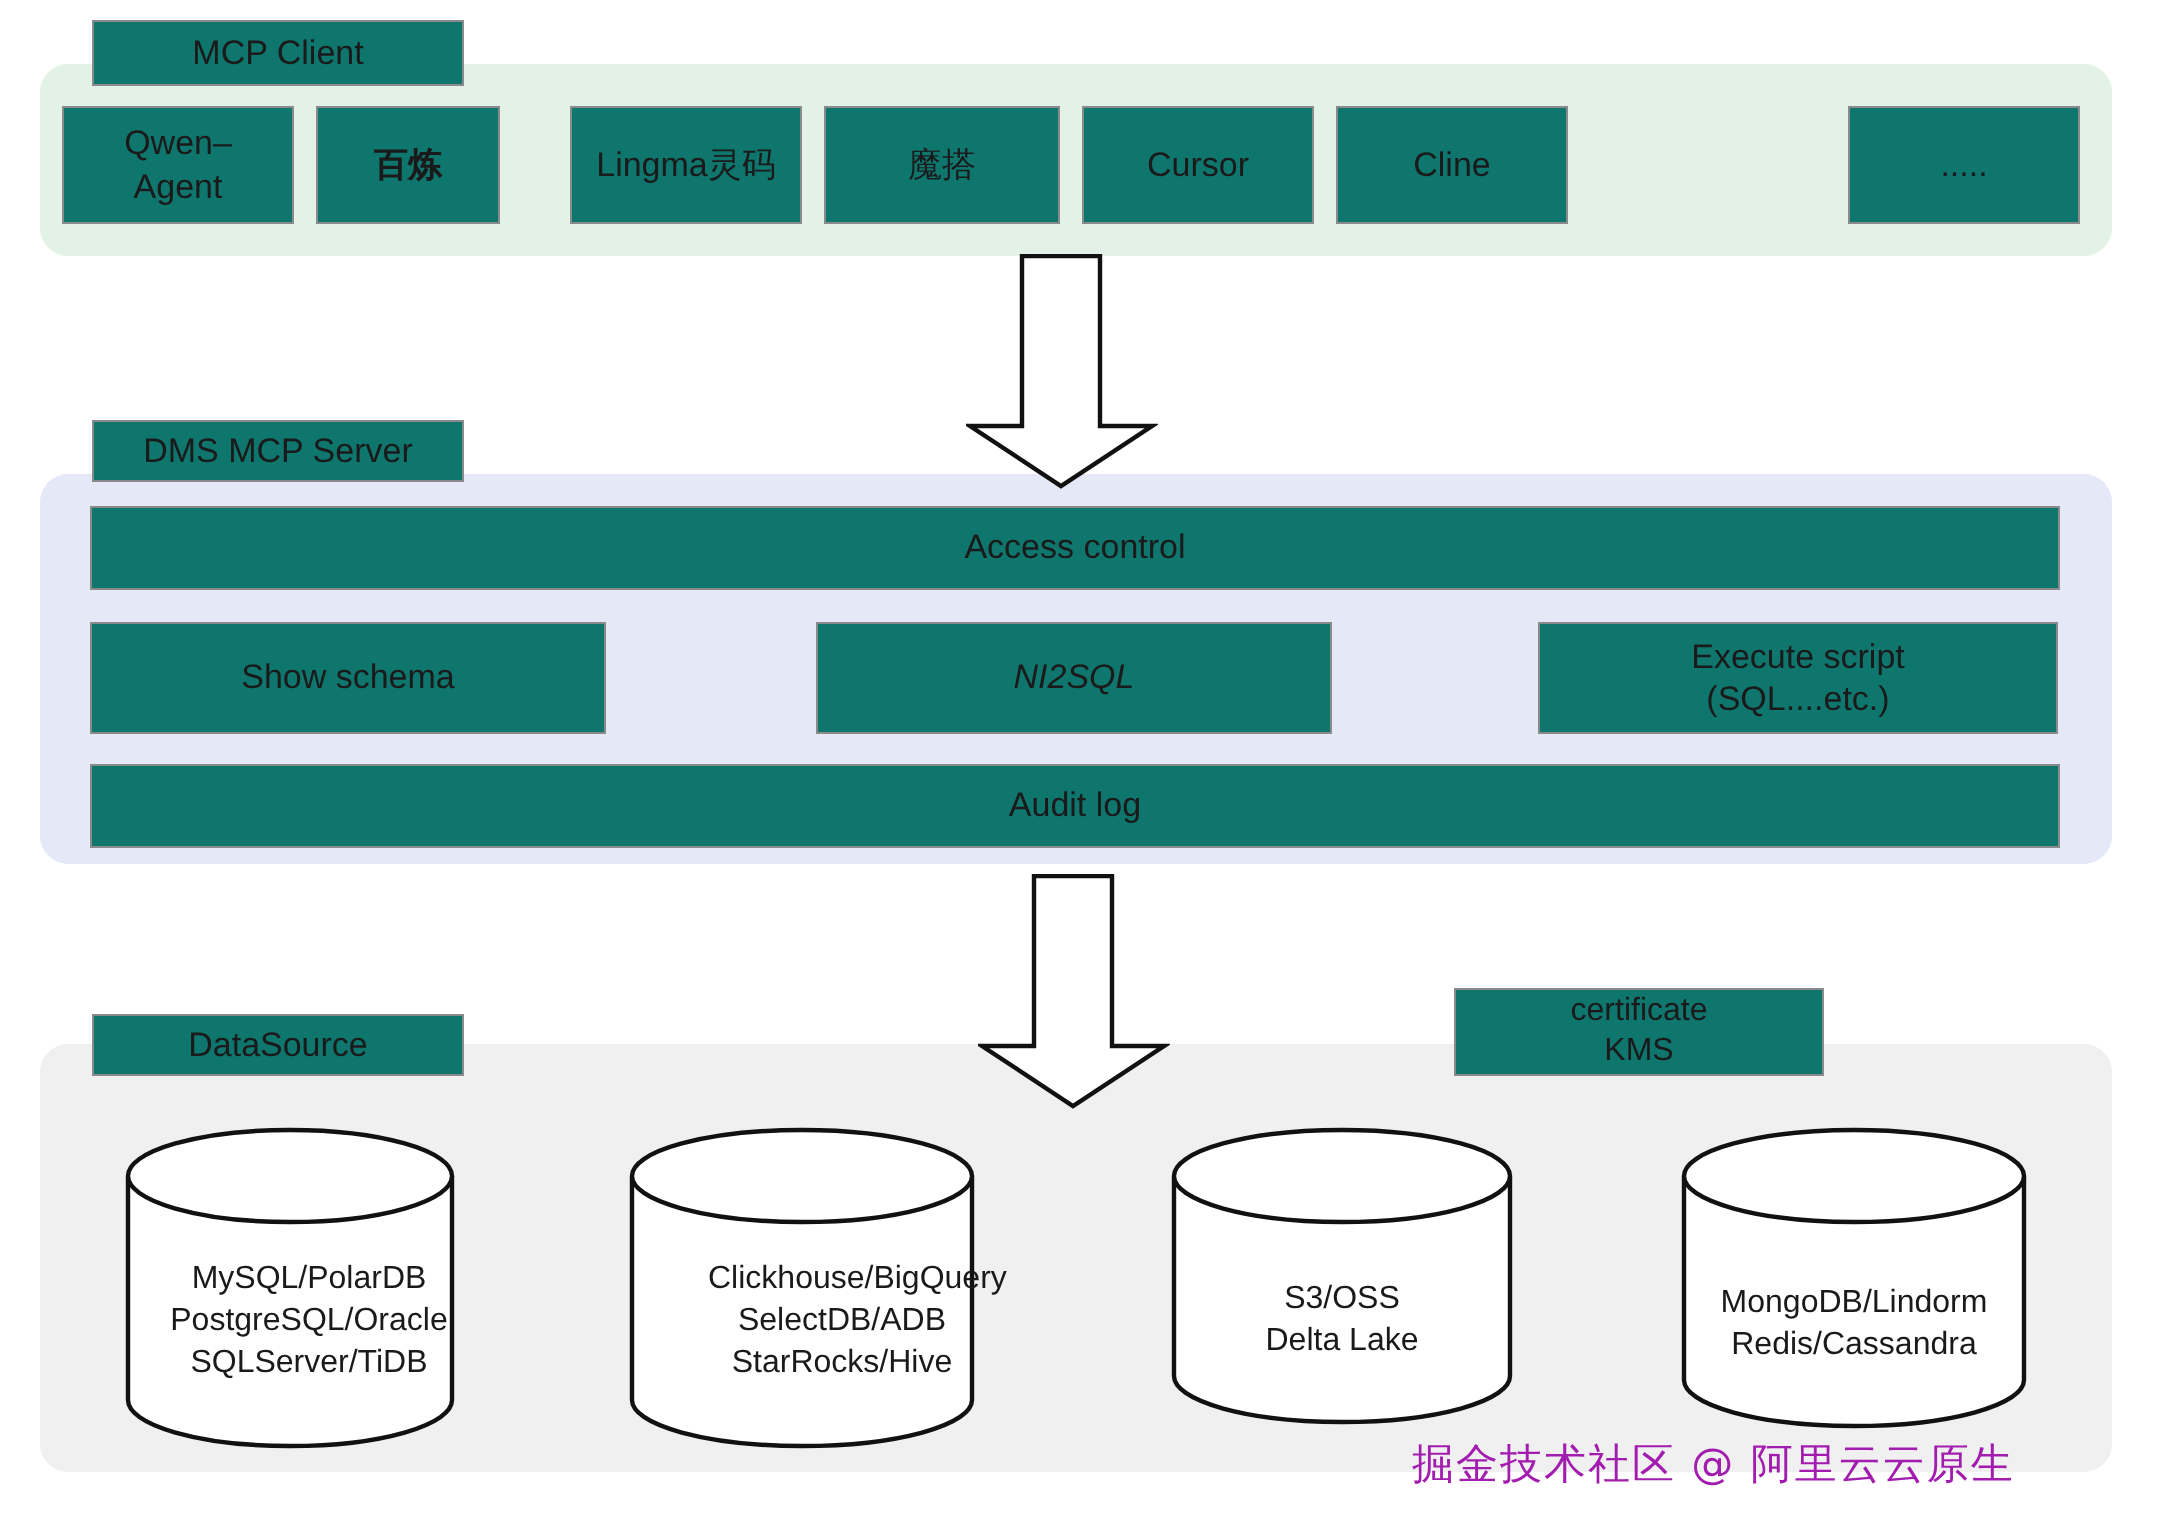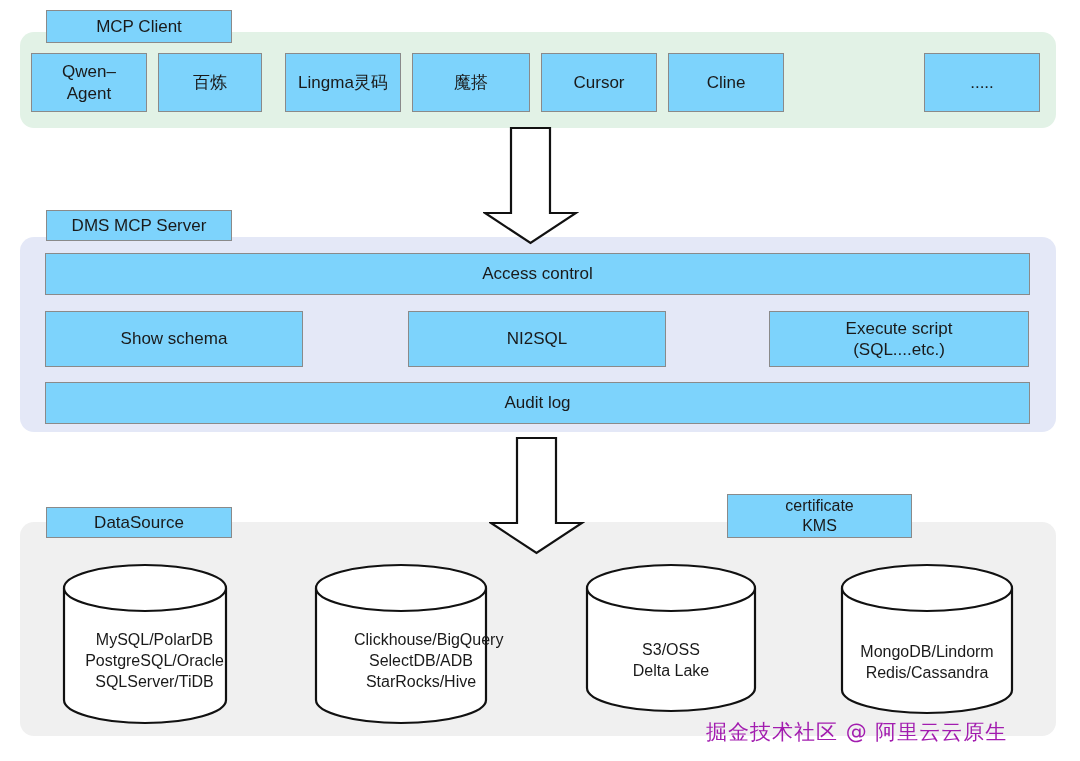--- a/index.html
+++ b/index.html
@@ -13,52 +13,52 @@
 
   
   .band { position: absolute; border-radius: 14px; }
   #band-client { left: 20px; top: 32px; width: 1036px; height: 96px; background: #e2f2e6; }
   #band-server { left: 20px; top: 237px; width: 1036px; height: 195px; background: #e4e8f7; }
   #band-datasource { left: 20px; top: 522px; width: 1036px; height: 214px; background: #f0f0f0; }
 
   
   .box {
     position: absolute;
-    background: #7dd3fc;
+    background: #0f766e;
     border: 1.6px solid #8a8a8a;
     display: flex; align-items: center; justify-content: center;
     text-align: center;
     color: #1a1a1a;
     font-size: 17px;
     line-height: 1.25;
     white-space: pre-line;
   }
 
   
   .title-tab { font-size: 17px; }
   #tab-mcp-client   { left: 46px;  top: 10px;  width: 186px; height: 33px; }
   #tab-dms-server   { left: 46px;  top: 210px; width: 186px; height: 31px; }
   #tab-datasource   { left: 46px;  top: 507px; width: 186px; height: 31px; }
   #box-certificate  { left: 727px; top: 494px; width: 185px; height: 44px; font-size: 16px; }
 
   
   .client-box { top: 53px; height: 59px; font-size: 17px; }
   #client-qwen     { left: 31px;  width: 116px; }
-  #client-bailian  { left: 158px; width: 104px; }
+  #client-bailian  { left: 158px; width: 92px; font-weight: bold; }
   #client-lingma   { left: 285px; width: 116px; }
   #client-motuo    { left: 412px; width: 118px; }
   #client-cursor   { left: 541px; width: 116px; }
   #client-cline    { left: 668px; width: 116px; }
   #client-claude   { left: 795px; width: 118px; }
   #client-more     { left: 924px; width: 116px; }
 
   
   #box-access-control { left: 45px;  top: 253px; width: 985px; height: 42px; }
   #box-show-schema    { left: 45px;  top: 311px; width: 258px; height: 56px; }
-  #box-ni2sql         { left: 408px; top: 311px; width: 258px; height: 56px; }
+  #box-ni2sql         { left: 408px; top: 311px; width: 258px; height: 56px; font-style: italic; }
   #box-execute-script { left: 769px; top: 311px; width: 260px; height: 56px; }
   #box-audit-log      { left: 45px;  top: 382px; width: 985px; height: 42px; }
 
   
   .cylinder { position: absolute; }
   .cyl-svg { position: absolute; left: 0; top: 0; }
   .cyl-label {
     position: absolute; left: 0; right: 0;
     text-align: center;
     color: #1a1a1a;

